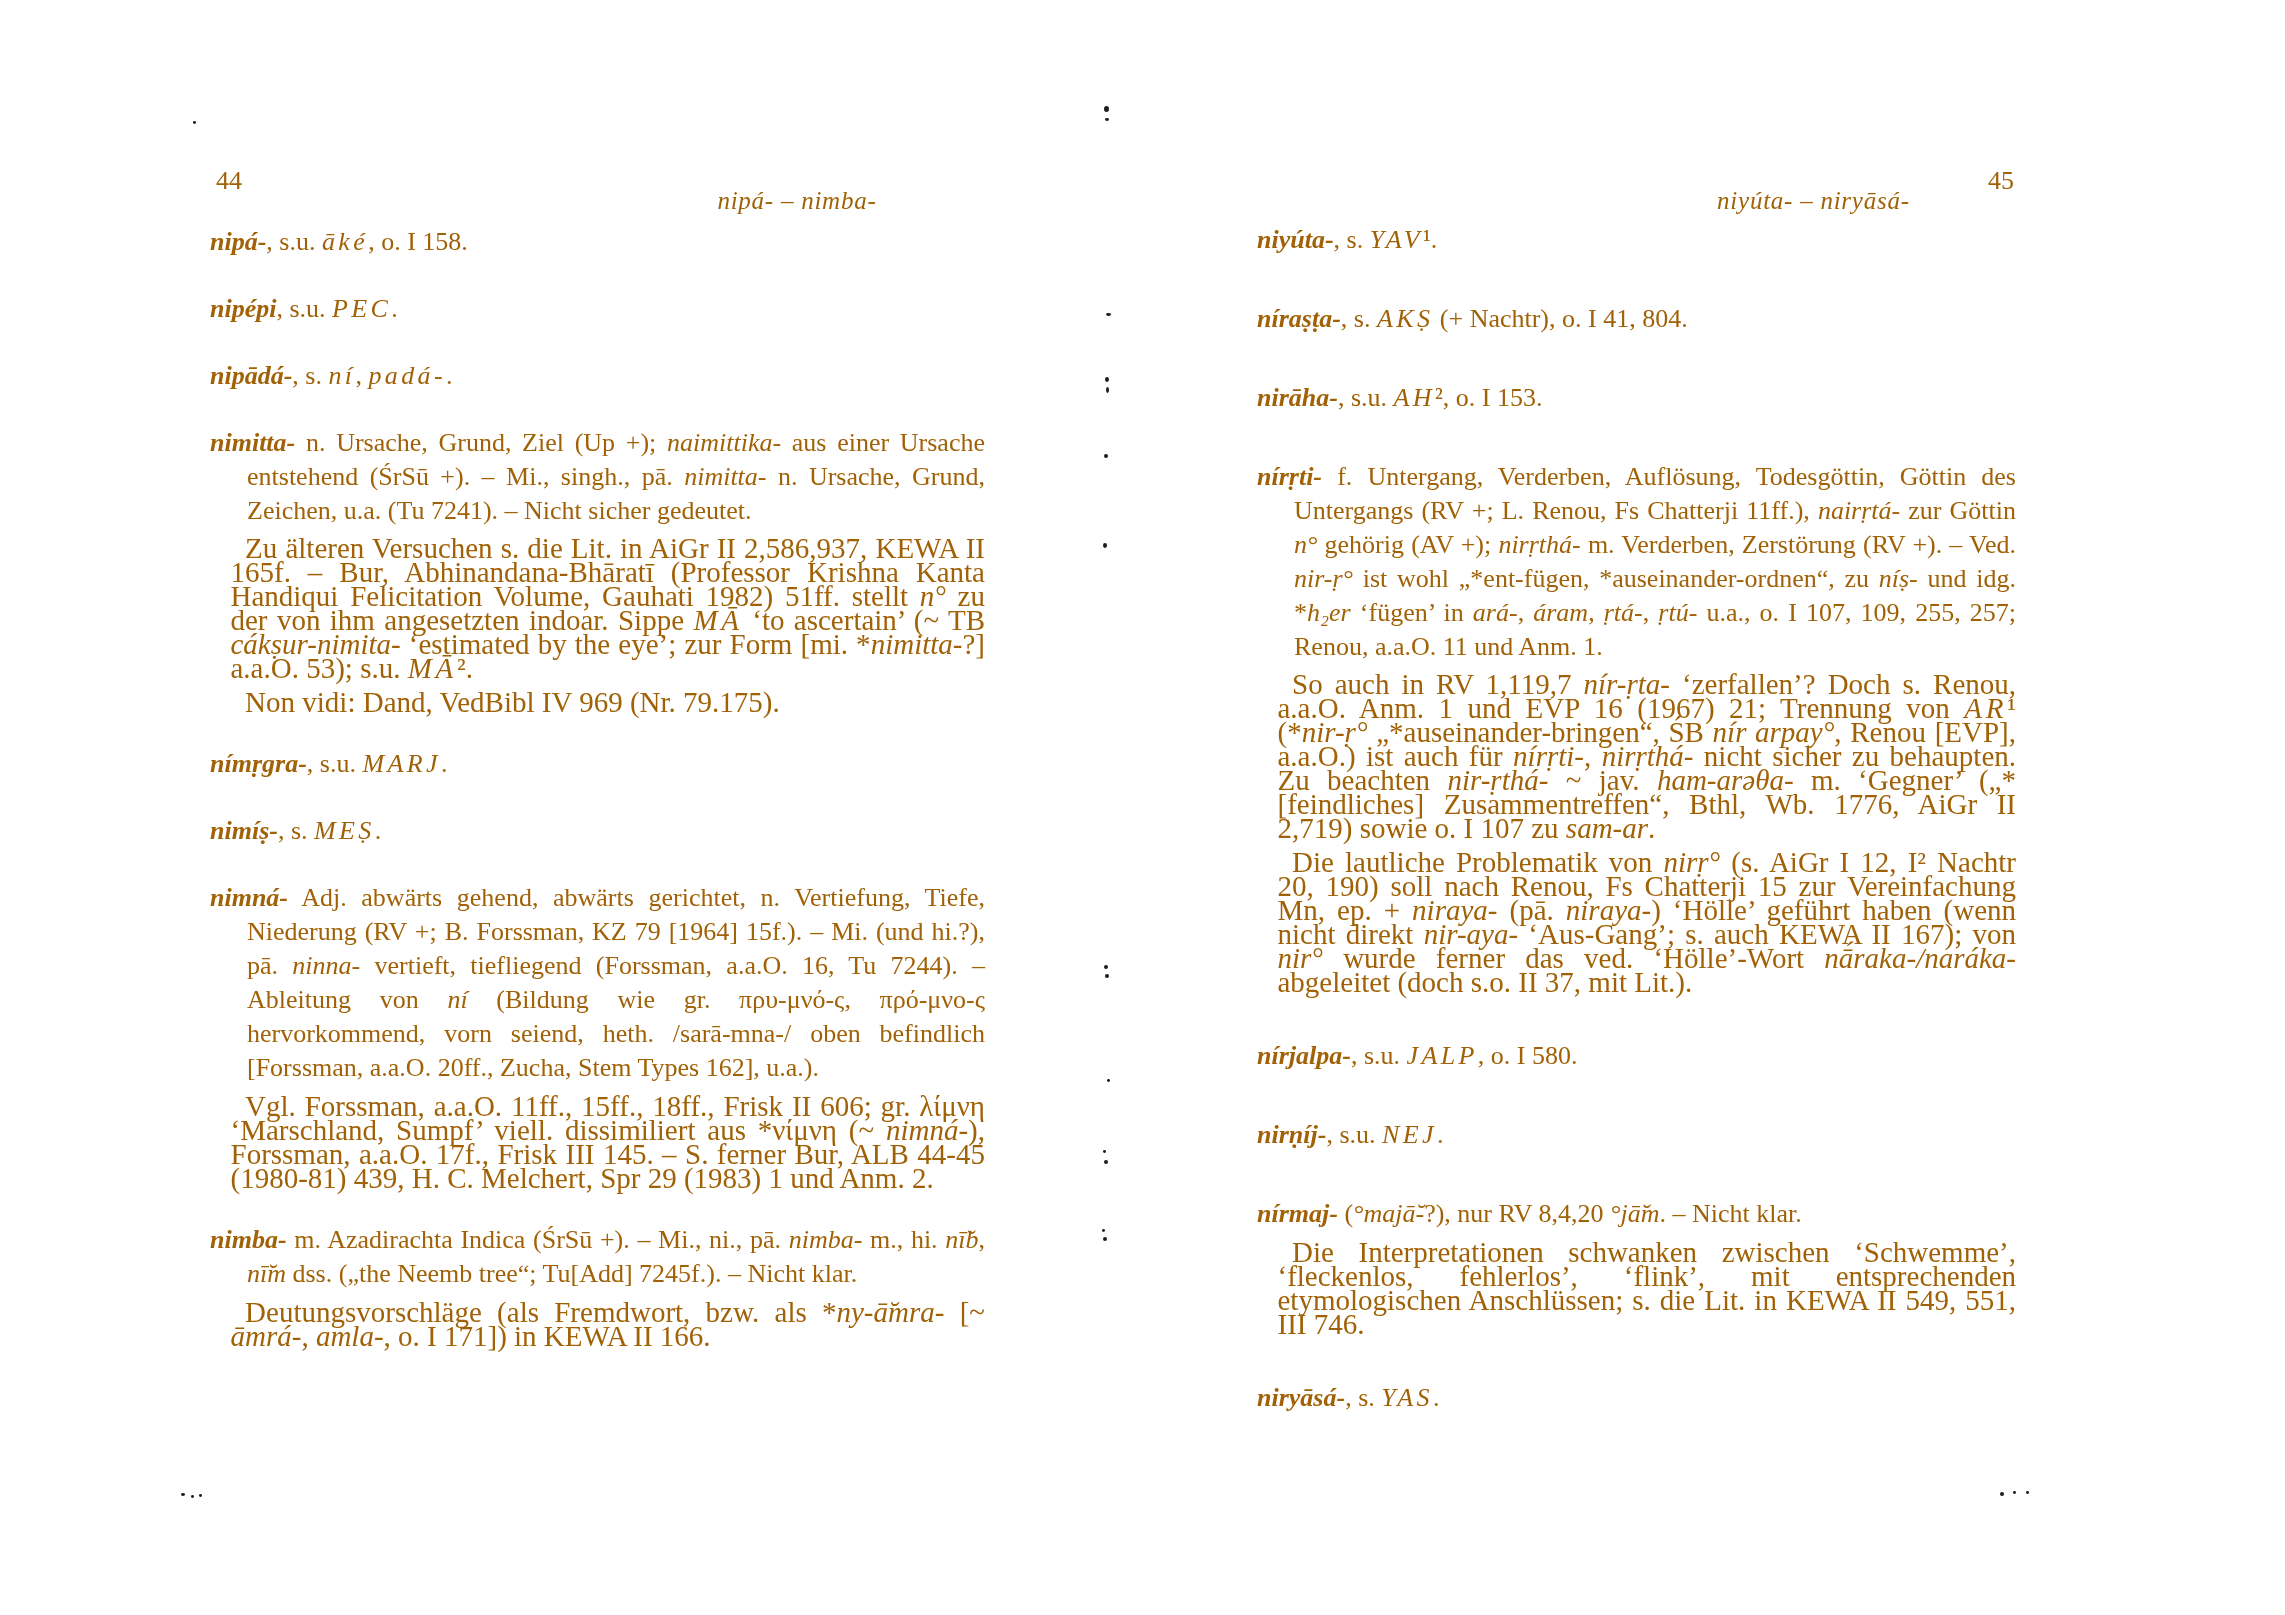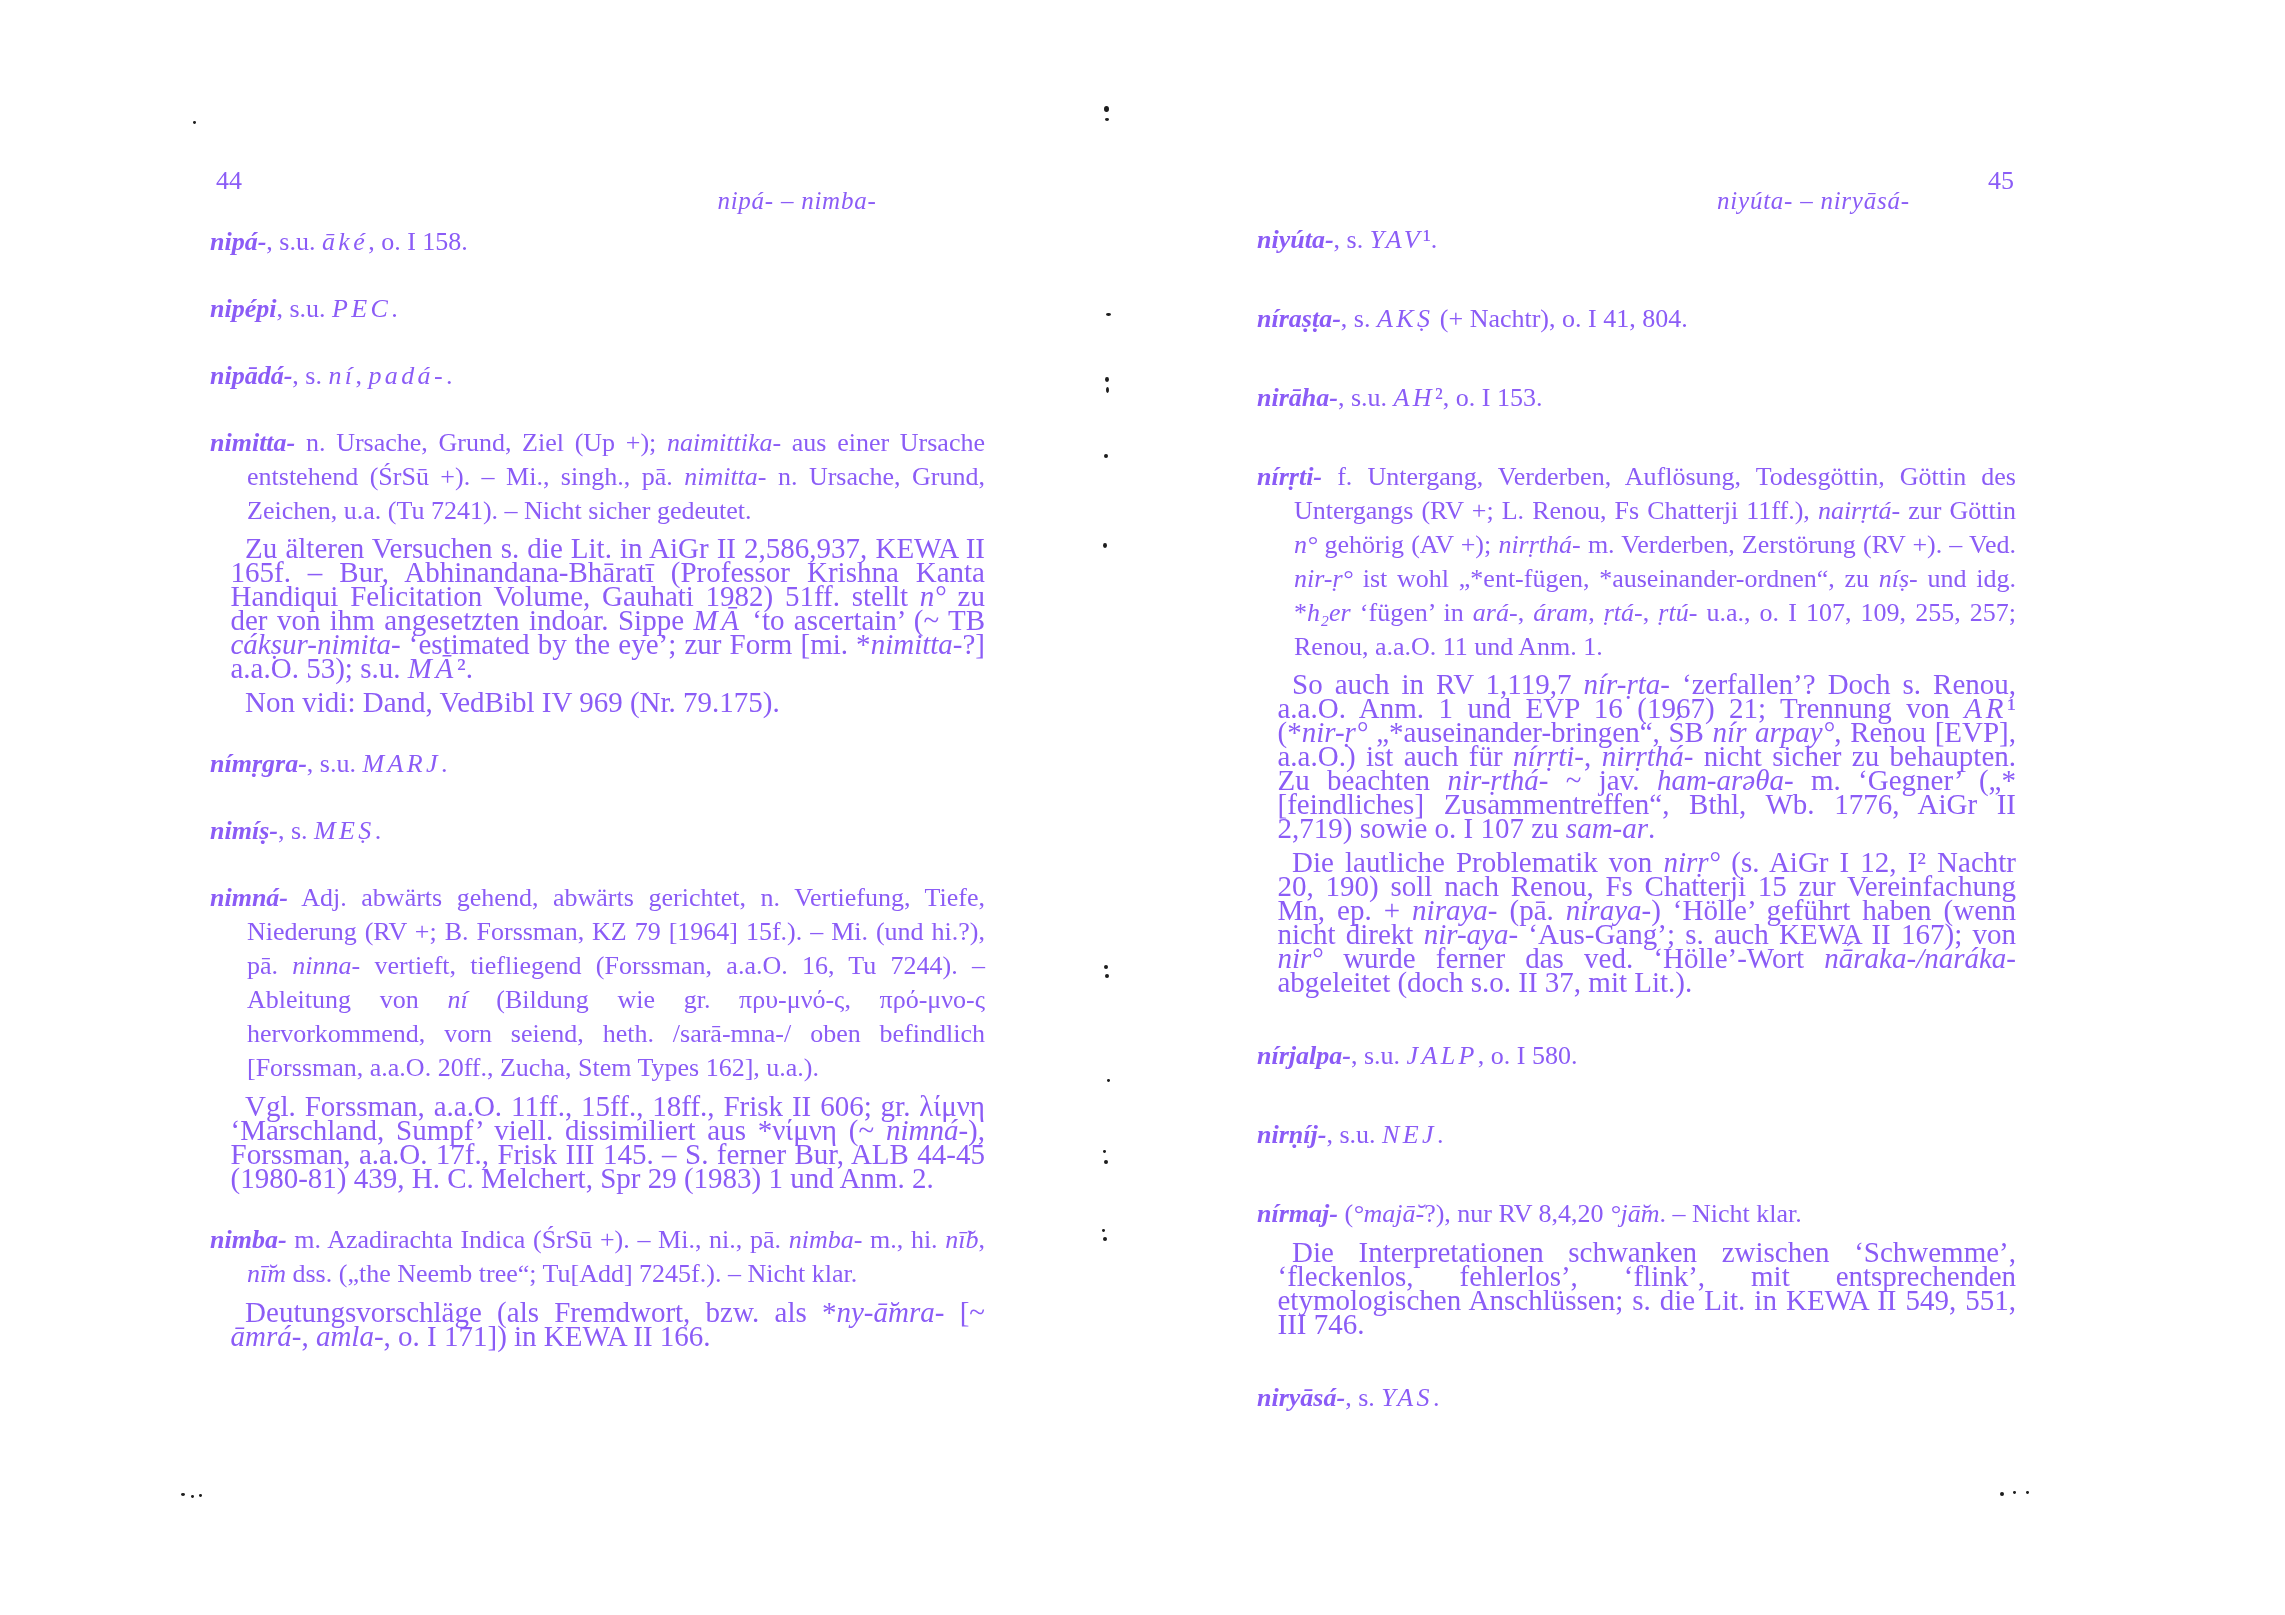--- a/index.html
+++ b/index.html
@@ -2,21 +2,21 @@
 <html><head>
 <meta charset="utf-8">
 <style>
   html,body{margin:0;padding:0;background:#e8e8e8;}
   .spread{
     position:relative;
     width:2286px;height:1615px;
     background:#ffffff;
     overflow:hidden;
     font-family:"Liberation Serif", serif;
-    color:#8b5cf6;
+    color:#a16207;
   }
   .page{position:absolute;top:166px;}
   #left-page{left:210px;width:775px;}
   #right-page{left:1257px;width:759px;}
 
   .pagehead{position:relative;height:37px;font-size:26px;}
   .pagenum{position:absolute;top:0;font-style:normal;}
   .pagenum.pn-left{left:5.9px;}
   .pagenum.pn-right{right:2px;}
   .runhead{

